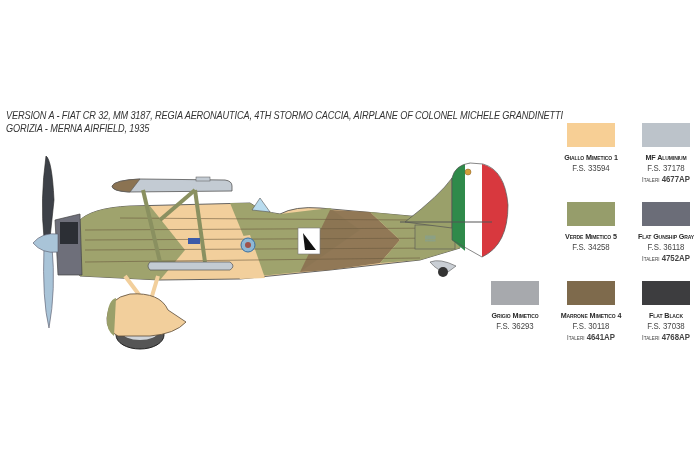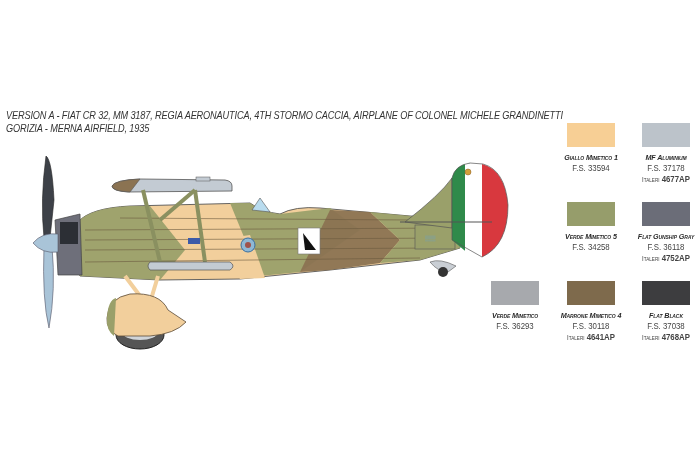--- a/index.html
+++ b/index.html
@@ -1,21 +1,21 @@
 <!DOCTYPE html>
 <html><head>
   <meta charset="utf-8">
   <style>
     html, body { margin: 0; padding: 0; background: #ffffff; }
     body { width: 700px; height: 466px; position: relative; overflow: hidden; font-family: "Liberation Sans", sans-serif; }
     .caption { position: absolute; left: 6px; top: 109px; font-size: 10.2px; line-height: 13px; color: #333333; font-style: italic; letter-spacing: -0.15px; transform: scaleX(0.9); transform-origin: left top; white-space: nowrap; }
     .aircraft { position: absolute; left: 0; top: 140px; width: 540px; height: 215px; }
     .chip { position: absolute; width: 96px; text-align: center; }
     .chip .swatch { width: 48px; height: 24px; margin: 0 auto 6px auto; }
-    .chip .name { font-size: 7.2px; font-weight: bold; color: #2a2a2a; font-variant: small-caps; letter-spacing: -0.1px; line-height: 10px; white-space: nowrap; font-style: italic; }
+    .chip .name { font-size: 7.2px; font-weight: bold; color: #2a2a2a; font-variant: small-caps; letter-spacing: -0.1px; line-height: 10px; white-space: nowrap; }
     .chip .fs { font-size: 8.5px; color: #444444; line-height: 11px; transform: scaleX(0.92); }
     .chip .italeri { font-size: 8.5px; color: #444444; line-height: 11px; transform: scaleX(0.92); }
     .chip .italeri .brand { font-size: 6.5px; font-variant: small-caps; }
     .chip .italeri .code { font-weight: bold; }
   </style>
 </head>
 <body>
 
 <div class="caption">
   <div>VERSION A - FIAT CR 32, MM 3187, REGIA AERONAUTICA, 4TH STORMO CACCIA, AIRPLANE OF COLONEL MICHELE GRANDINETTI</div>
@@ -126,21 +126,21 @@
 
 <div class="chip" style="left:618px; top:202px;">
   <div class="swatch" style="background:#6b6d78;"></div>
   <div class="name">Flat Gunship Gray</div>
   <div class="fs">F.S. 36118</div>
   <div class="italeri"><span class="brand">Italeri</span> <span class="code">4752AP</span></div>
 </div>
 
 <div class="chip" style="left:467px; top:281px;">
   <div class="swatch" style="background:#a7a9ad;"></div>
-  <div class="name">Verde Mimetico</div>
+  <div class="name">Grigio Mimetico</div>
   <div class="fs">F.S. 36293</div>
 </div>
 
 <div class="chip" style="left:543px; top:281px;">
   <div class="swatch" style="background:#7e6a4c;"></div>
   <div class="name">Marrone Mimetico 4</div>
   <div class="fs">F.S. 30118</div>
   <div class="italeri"><span class="brand">Italeri</span> <span class="code">4641AP</span></div>
 </div>
 

